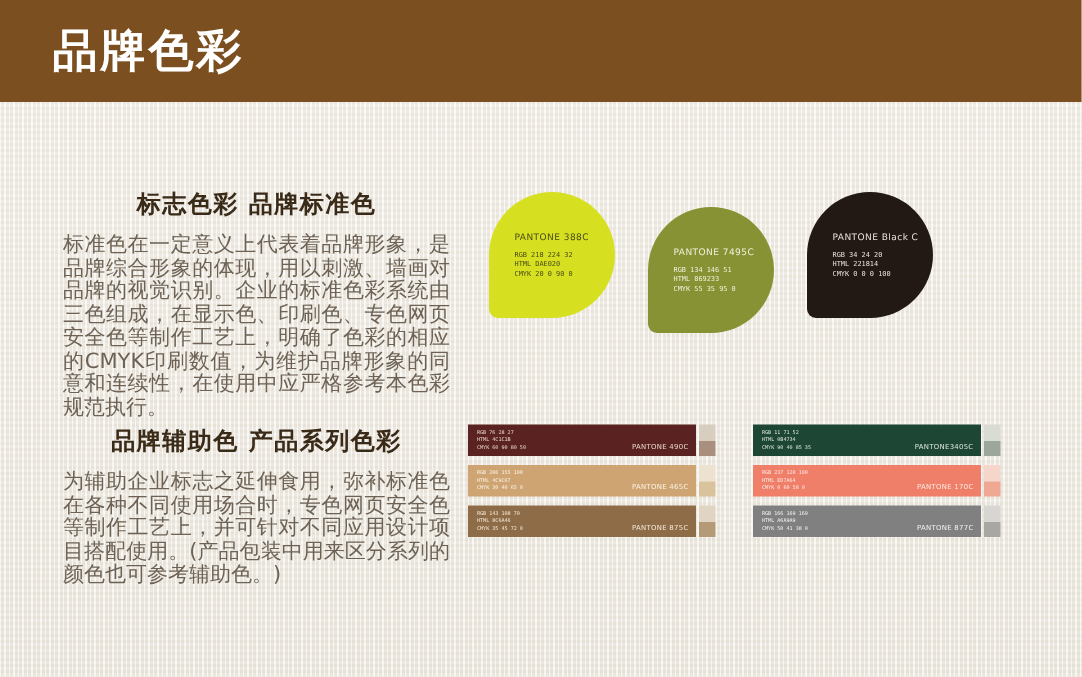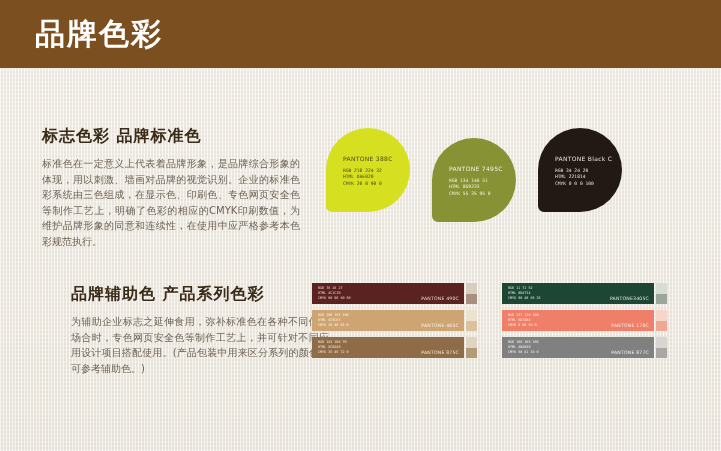--- a/index.html
+++ b/index.html
@@ -28,33 +28,34 @@
     color:#ffffff;
     font-size:30px;
     letter-spacing:2px;
     font-weight:bold;
     font-family:"DejaVu Sans","Liberation Sans",sans-serif;
   }
 
   
   .sec{position:absolute;left:42px;width:258px;}
   .sec-1{top:126px;}
-  .sec-2{top:284px;margin-left:29px;}
+  .sec-2{top:284px;}
   .sec-title{
     color:#3a2a18;
     font-size:16px;
     font-weight:bold;
     letter-spacing:1px;
     font-family:"DejaVu Serif","Liberation Serif",serif;
     margin:0 0 9px 0;
     white-space:nowrap;
+    text-align:center;
   }
   .sec-body{
     color:#6d6255;
-    font-size:10px;
+    font-size:14px;
     line-height:15.5px;
     text-align:justify;
     margin:0;
     font-family:"DejaVu Sans","Liberation Sans",sans-serif;
   }
 
   
   .drops{position:absolute;left:326px;top:126px;width:360px;height:100px;}
   .drop{
     position:absolute;

